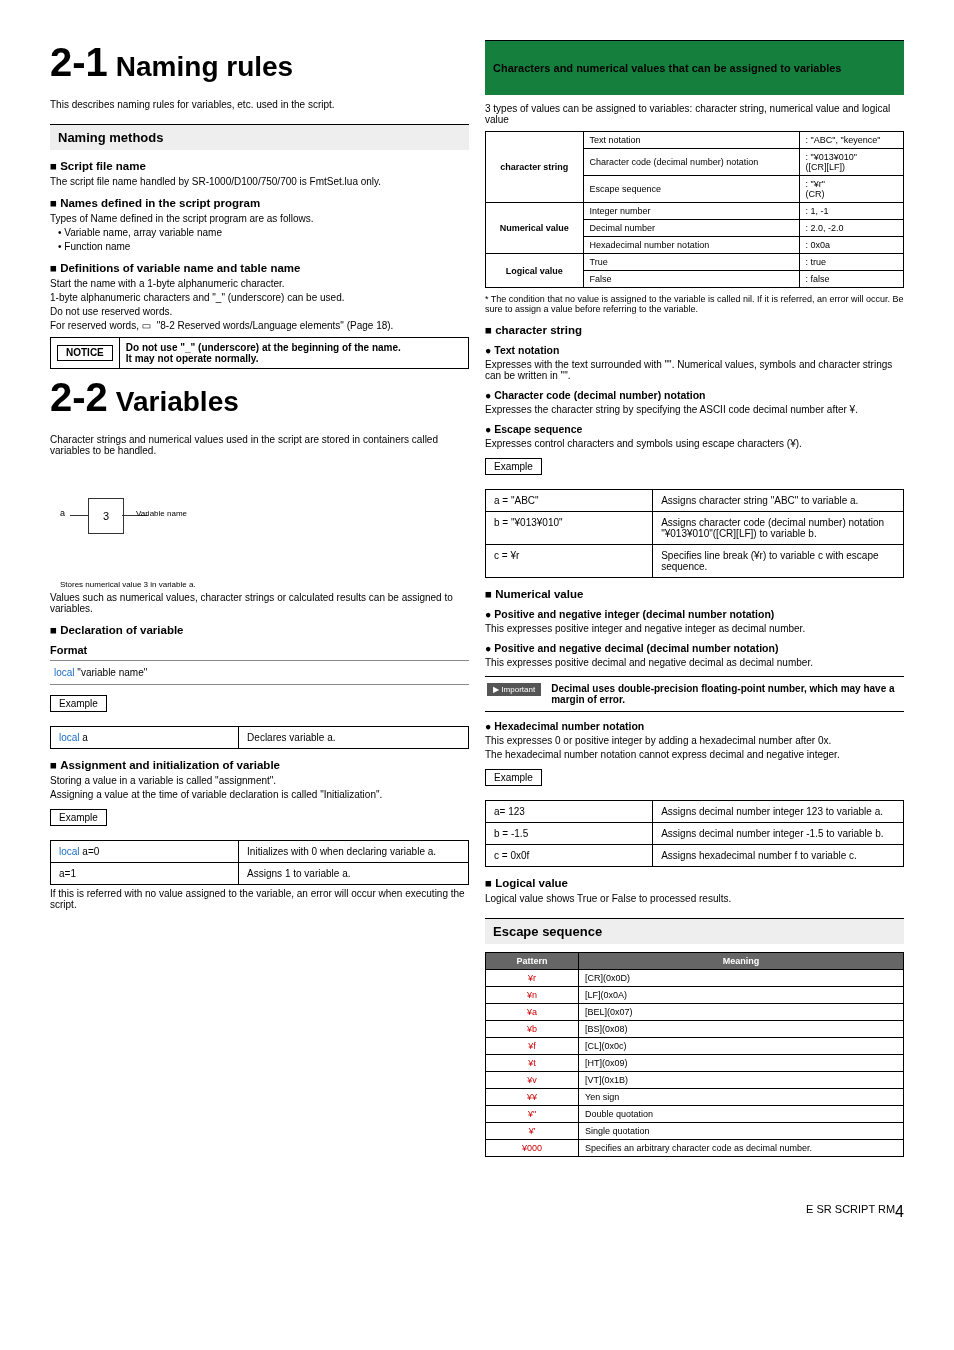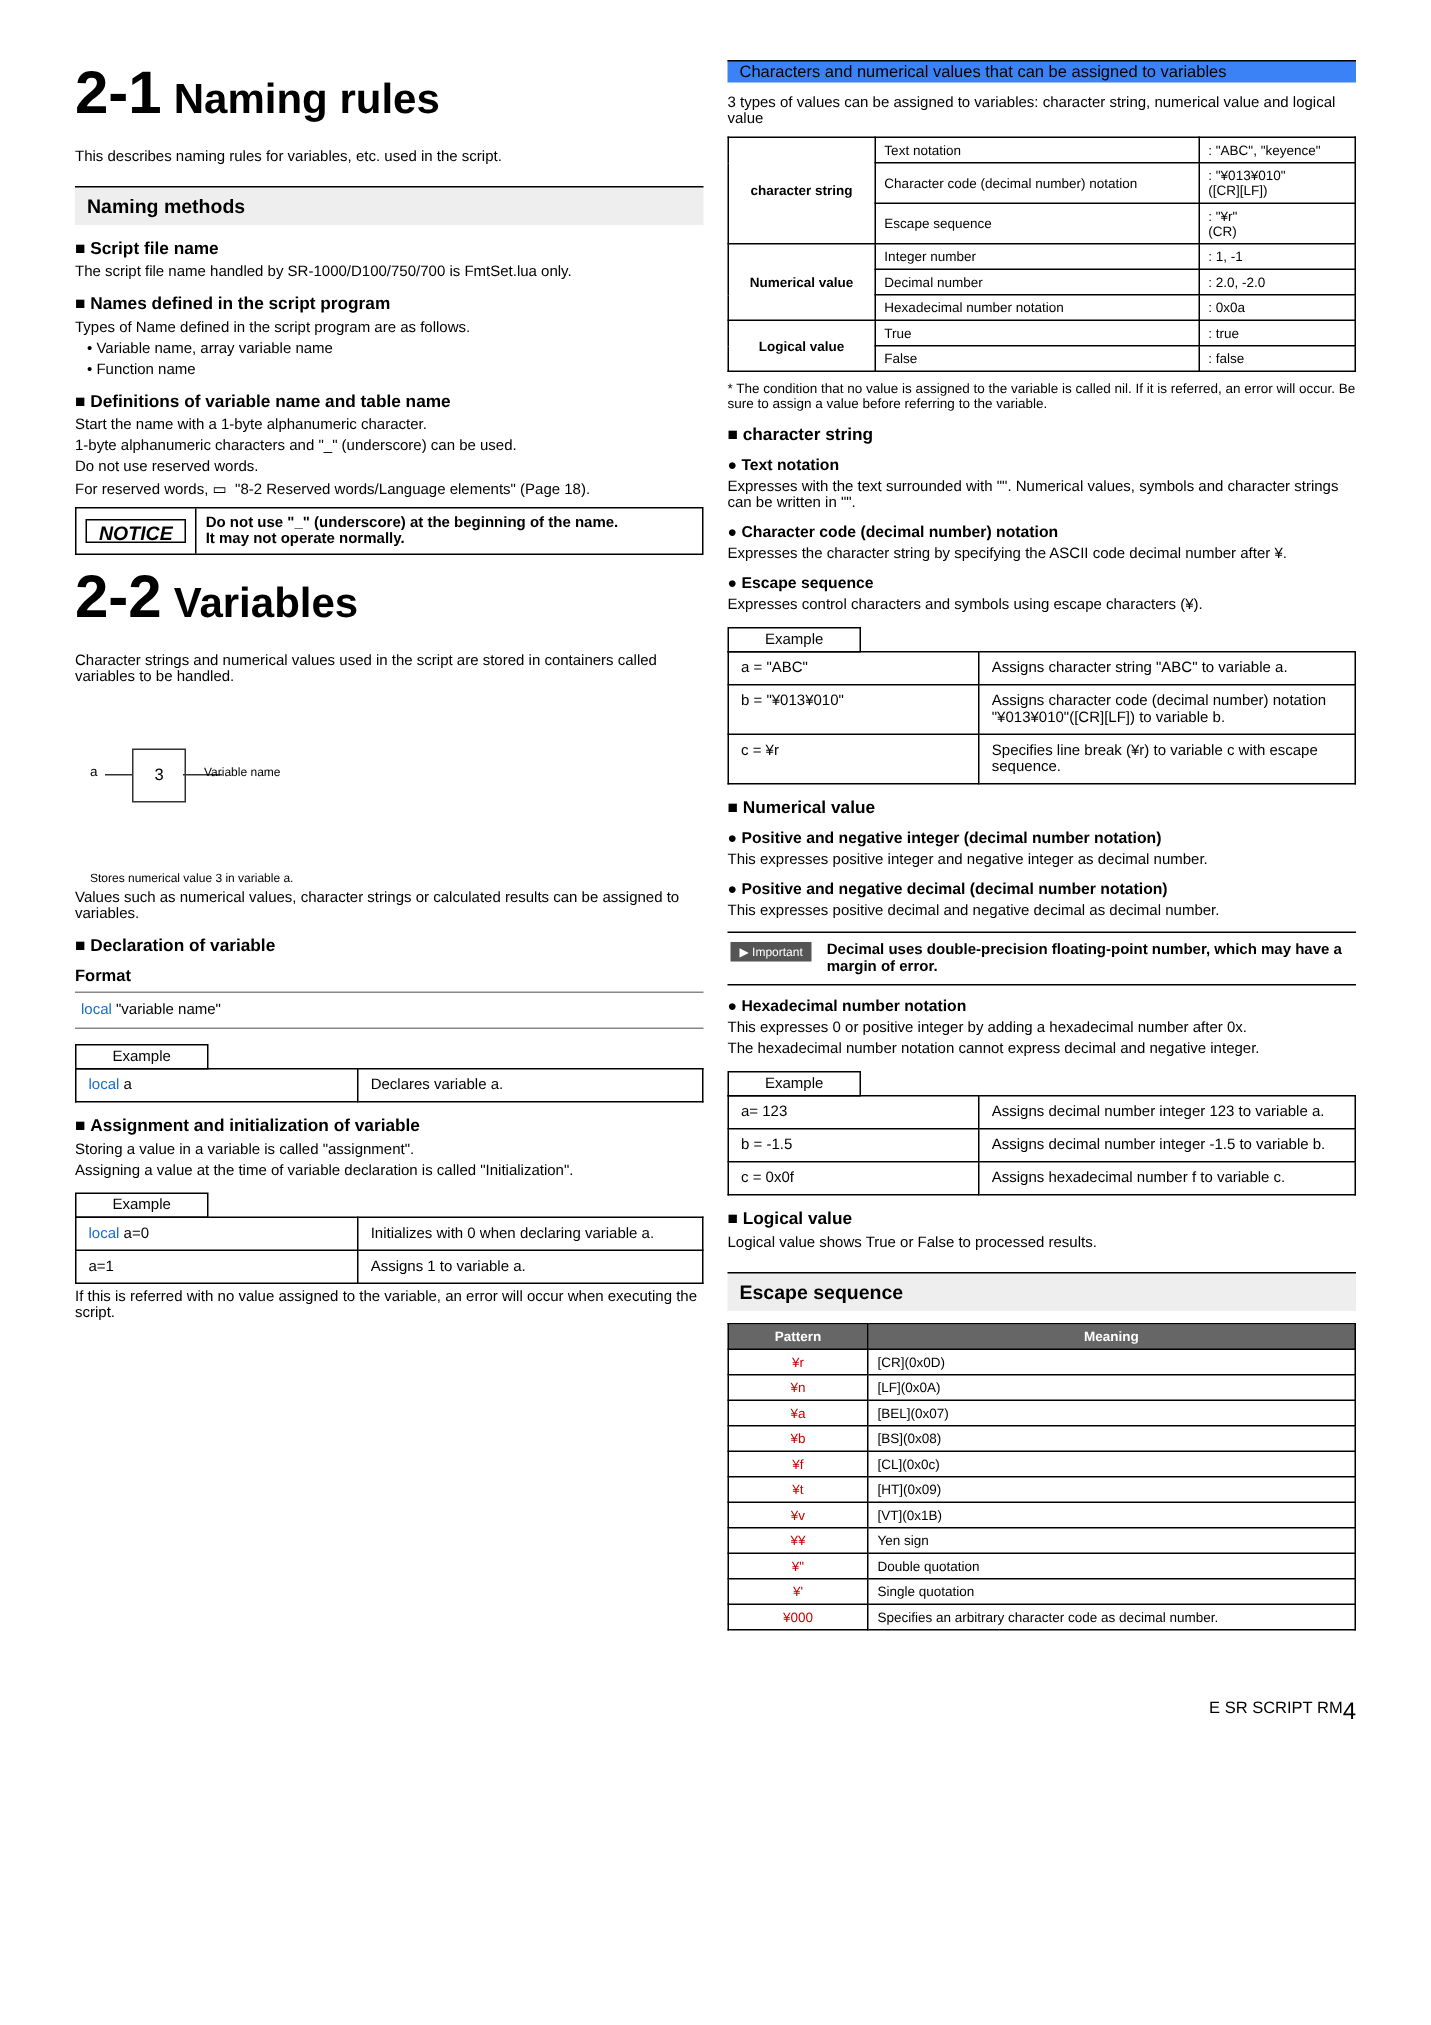--- a/index.html
+++ b/index.html
@@ -9,41 +9,41 @@
   h1 .num{font-size:40px;vertical-align:baseline;margin-right:8px}
   .intro{margin:0 0 12px}
   .h2bar{background:#eee;border-top:1px solid #000;font-weight:bold;font-size:13px;padding:5px 8px;margin:14px 0 8px}
   .h3{font-weight:bold;font-size:11.5px;margin:10px 0 4px}
   .h3::before{content:"\25A0\00A0"}
   .h4{font-weight:bold;font-size:10.5px;margin:8px 0 3px}
   .h4::before{content:"\25CF\00A0"}
   .bul{margin:3px 0;padding-left:8px}
   .bul::before{content:"\2022\00A0"}
   .notice{display:flex;border:1px solid #000;margin:6px 0}
-  .notice .lbl{border:1px solid #000;margin:4px 6px;padding:1px 8px;font-size:13px;font-style:italic;font-weight:bold;height:12px;align-self:center}
+  .notice .lbl{border:1px solid #000;margin:4px 6px;padding:1px 8px;font-size:10px;font-weight:bold;height:12px;align-self:center}
   .notice .txt{border-left:1px solid #000;padding:4px 6px;font-weight:bold;flex:1}
-  .exlbl{display:inline-block;border:1px solid #000;padding:2px 24px;margin:6px 0 0}
+  .exlbl{display:inline-block;border:1px solid #000;padding:2px 8px;margin:6px 0 15px}
   table.ex{width:100%;border-collapse:collapse;margin-top:-1px}
   table.ex td{border:1px solid #000;padding:5px 8px;vertical-align:top}
   .kw{color:#1a6cc4}
   .fmt{font-weight:bold;font-size:11px;margin:8px 0 4px}
   .fmtbox{border-top:1px solid #888;border-bottom:1px solid #888;padding:6px 4px;margin:4px 0}
   .diagram{position:relative;height:110px;margin:8px 0 2px 10px}
   .dbox{position:absolute;border:1px solid #333;width:34px;height:34px;text-align:center;line-height:34px;left:28px;top:30px;font-size:11px}
   .dlabel-a{position:absolute;left:0;top:40px;font-size:9px}
   .dline-a{position:absolute;left:10px;top:47px;width:18px;height:1px;background:#333}
   .dlabel-v{position:absolute;left:76px;top:41px;font-size:8px}
   .dline-v{position:absolute;left:62px;top:47px;width:26px;height:1px;background:#333}
   .dcap{font-size:8px;margin-left:10px}
   .imp{display:flex;gap:10px;border-top:1px solid #000;border-bottom:1px solid #000;padding:6px 2px;margin:8px 0}
   .imp .badge{background:#555;color:#fff;font-size:8px;padding:2px 6px;font-weight:normal;align-self:flex-start;white-space:nowrap}
   .imp .badge::before{content:"\25B6\00A0"}
   .imp .t{font-weight:bold;flex:1}
   .foot{display:flex;justify-content:flex-end;margin-top:40px;font-size:11px}
-  .h2bar-sm{background:#3b82f6;border-top:1px solid #000;font-weight:normal;font-size:11px;padding:1px 8px;margin:0 0 8px}
+  .h2bar-sm{background:#15803d;border-top:1px solid #000;font-weight:bold;font-size:11px;padding:21px 8px;margin:0 0 8px}
   table.def{width:100%;border-collapse:collapse;margin:6px 0}
   table.def td,table.def th{border:1px solid #000;padding:3px 6px;font-size:9px}
   table.def .rh{font-weight:bold;text-align:center;vertical-align:middle}
   table.esc{width:100%;border-collapse:collapse;margin:6px 0}
   table.esc th{background:#666;color:#fff;border:1px solid #000;padding:3px 6px;font-size:9px;font-weight:bold}
   table.esc td{border:1px solid #000;padding:3px 6px;font-size:9px}
   table.esc td:first-child{text-align:center;color:#c00;width:80px}
   .star{font-size:9px;margin:4px 0}
   .book::before{content:"\25AD\00A0"}
   p{margin:3px 0}

